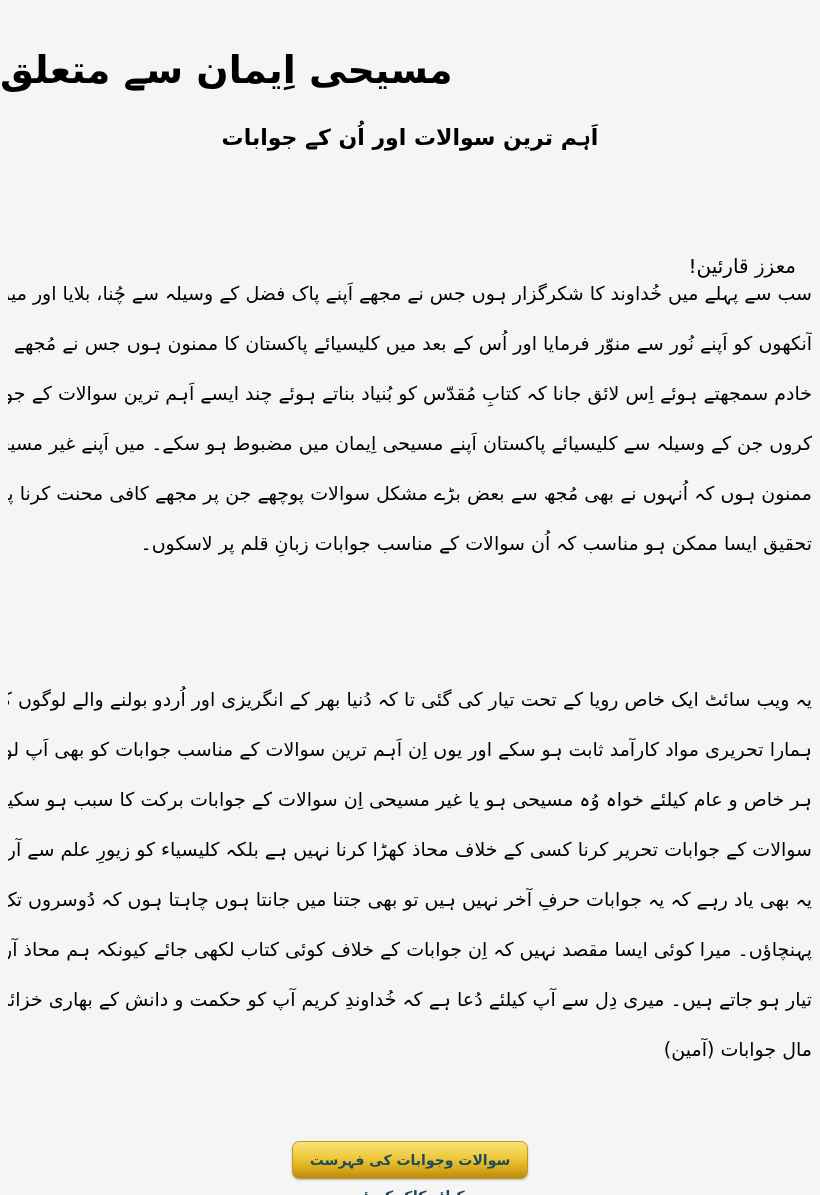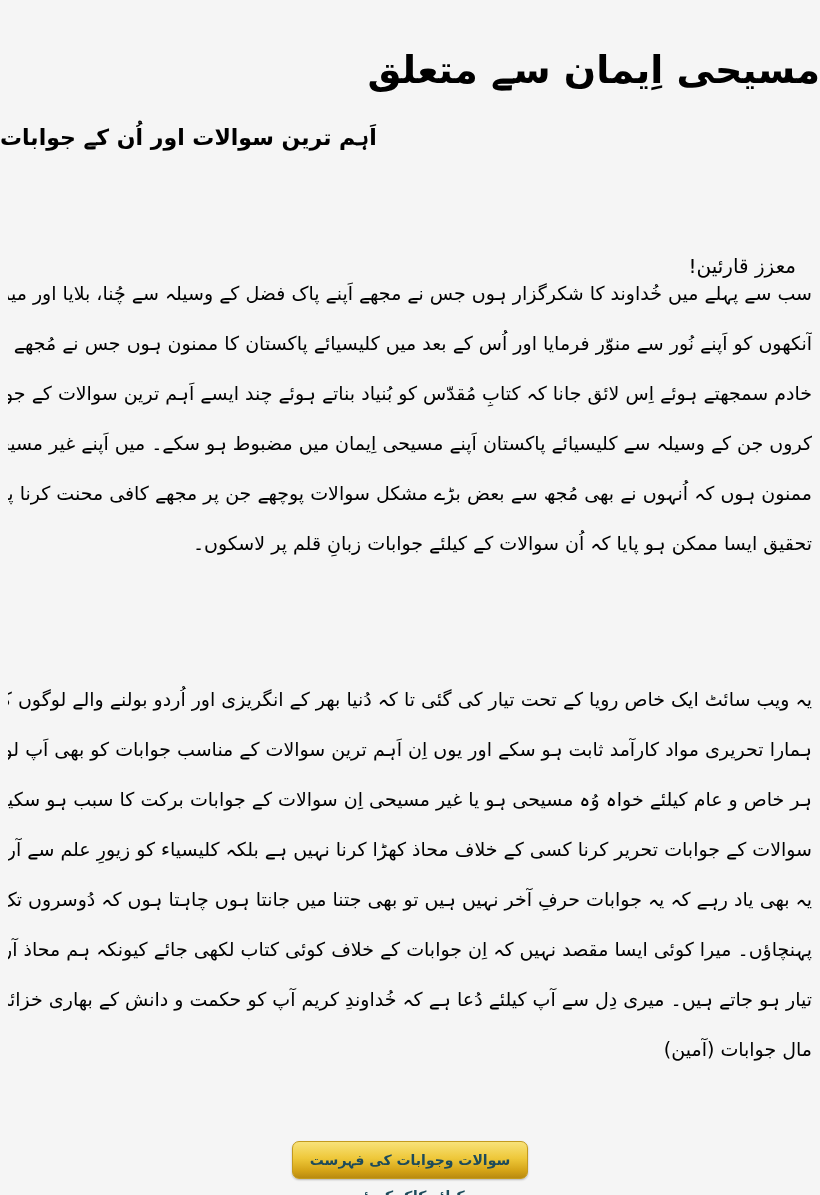--- a/index.html
+++ b/index.html
@@ -20,31 +20,31 @@
     text-align: right;
     position: absolute;
     left: 0; top: 0;
     width: 820px;
     height: 1195px;
   }
   .title {
     position: absolute;
     top: 40px;
     left: 0; right: 0;
-    text-align: right;
+    text-align: left;
     font-size: 38px;
     font-weight: bold;
     line-height: 60px;
     margin: 0;
   }
   .subtitle {
     position: absolute;
     top: 118px;
     left: 0; right: 0;
-    text-align: left;
+    text-align: center;
     font-size: 22px;
     line-height: 40px;
     margin: 0;
   }
   .greeting {
     position: absolute;
     top: 232px;
     right: 8px;
     font-size: 20px;
     line-height: 36px;
@@ -104,21 +104,21 @@
   <h2 class="subtitle">اَہم ترین سوالات اور اُن کے جوابات</h2>
 
   <p class="greeting">معزز قارئین!</p>
 
   <div class="para" id="para1">
     <span class="line">سب سے پہلے میں خُداوند کا شکرگزار ہوں جس نے مجھے اَپنے پاک فضل کے وسیلہ سے چُنا، بلایا اور میری رُوحانی</span>
     <span class="line">آنکھوں کو اَپنے نُور سے منوّر فرمایا اور اُس کے بعد میں کلیسیائے پاکستان کا ممنون ہوں جس نے مُجھے خُداوند کا</span>
     <span class="line">خادم سمجھتے ہوئے اِس لائق جانا کہ کتابِ مُقدّس کو بُنیاد بناتے ہوئے چند ایسے اَہم ترین سوالات کے جوابات تحریر</span>
     <span class="line">کروں جن کے وسیلہ سے کلیسیائے پاکستان اَپنے مسیحی اِیمان میں مضبوط ہو سکے۔ میں اَپنے غیر مسیحی رُفقاء کا بھی</span>
     <span class="line">ممنون ہوں کہ اُنہوں نے بھی مُجھ سے بعض بڑے مشکل سوالات پوچھے جن پر مجھے کافی محنت کرنا پڑی اور بعد اِز</span>
-    <span class="line last">تحقیق ایسا ممکن ہو پایا کہ اُن سوالات کے کیلئے جوابات زبانِ قلم پر لاسکوں۔</span>
+    <span class="line last">تحقیق ایسا ممکن ہو مناسب کہ اُن سوالات کے مناسب جوابات زبانِ قلم پر لاسکوں۔</span>
   </div>
 
   <div class="para" id="para2">
     <span class="line">یہ ویب سائٹ ایک خاص رویا کے تحت تیار کی گئی تا کہ دُنیا بھر کے انگریزی اور اُردو بولنے والے لوگوں   کیلئے</span>
     <span class="line">ہمارا تحریری مواد کارآمد ثابت ہو سکے اور یوں اِن اَہم ترین سوالات کے مناسب جوابات کو بھی اَپ لوڈ کروں تا کہ</span>
     <span class="line">ہر خاص و عام کیلئے خواہ وُہ مسیحی ہو یا غیر مسیحی اِن سوالات کے جوابات برکت کا سبب ہو سکیں۔ یاد رہے کہ اِن</span>
     <span class="line">سوالات کے جوابات تحریر کرنا کسی کے خلاف محاذ کھڑا کرنا نہیں ہے بلکہ  کلیسیاء کو زیورِ علم سے آراستہ کرنا ہے۔</span>
     <span class="line">یہ بھی یاد رہے کہ یہ جوابات حرفِ آخر نہیں ہیں تو بھی جتنا میں جانتا ہوں چاہتا ہوں کہ دُوسروں تک بھی</span>
     <span class="line">پہنچاؤں۔ میرا کوئی ایسا مقصد نہیں کہ اِن جوابات کے خلاف کوئی کتاب لکھی جائے کیونکہ ہم محاذ آرائی کیلئے فوراً</span>
     <span class="line">تیار ہو جاتے ہیں۔ میری دِل سے آپ کیلئے دُعا ہے کہ خُداوندِ کریم آپ کو حکمت و دانش کے بھاری خزائن سے مالا</span>

